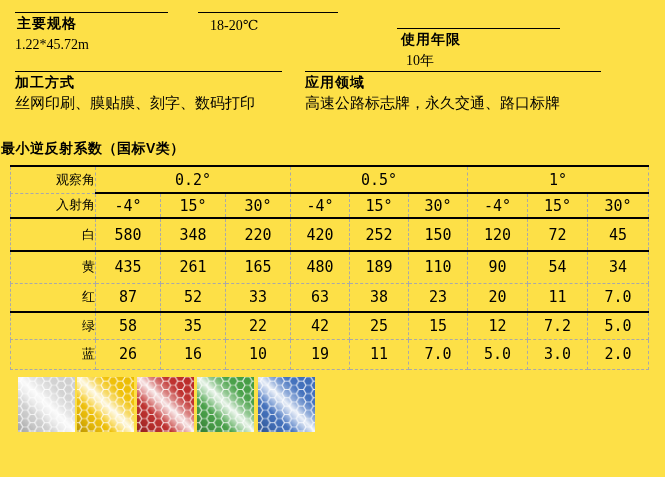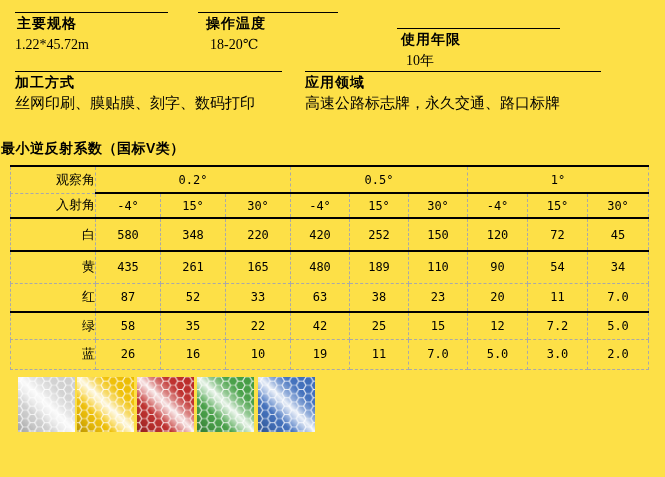--- a/index.html
+++ b/index.html
@@ -14,42 +14,41 @@
   .sec.wide .sec-label{font-weight:bold;}
   .sec.wide .sec-value{font-family:"Liberation Sans","DejaVu Sans",sans-serif;font-size:15px;margin-top:4px;}
 
   
   .tbl-title{position:absolute;left:1px;top:140px;font-size:14px;font-weight:bold;letter-spacing:0.5px;}
   table#rt{position:absolute;left:10px;top:165px;width:638px;border-collapse:collapse;table-layout:fixed;
            border-top:2px solid #000;}
   #rt td{border-left:1px dashed #a9a9a9;border-right:1px dashed #a9a9a9;
          text-align:center;vertical-align:middle;padding:0;}
   #rt td.lab{text-align:right;padding-left:3px;font-size:13px;}
-  #rt td.num{font-family:"DejaVu Sans Mono","Liberation Mono",monospace;font-size:12px;}
+  #rt td.num{font-family:"DejaVu Sans Mono","Liberation Mono",monospace;font-size:15px;}
   #rt tr.sb td{border-bottom:2px solid #000;}
   #rt tr.db td{border-bottom:1px dashed #a9a9a9;}
   #rt td.bb-solid{border-bottom:2px solid #000;}
   #rt td.bb-dash{border-bottom:1px dashed #a9a9a9;}
 
   
   .swatch{position:absolute;top:377px;width:57px;height:55px;display:block;}
   #defs-holder{position:absolute;width:0;height:0;overflow:hidden;}
 </style>
 </head>
 <body>
 
 <div id="page">
 
   <div class="sec" style="left:15px;top:12px;width:153px">
     <div class="sec-label" style="padding-left:2px">主要规格</div>
     <div class="sec-value">1.22*45.72m</div>
   </div>
 
   <div class="sec" style="left:198px;top:12px;width:140px">
-    <div class="sec-label" style="padding-left:8px">操作温度</div>
     <div class="sec-value" style="padding-left:12px">18-20℃</div>
   </div>
 
   <div class="sec" style="left:397px;top:28px;width:163px">
     <div class="sec-label" style="padding-left:4px">使用年限</div>
     <div class="sec-value" style="padding-left:9px">10年</div>
   </div>
 
   <div class="sec wide" style="left:305px;top:71px;width:296px">
     <div class="sec-label">应用领域</div>

